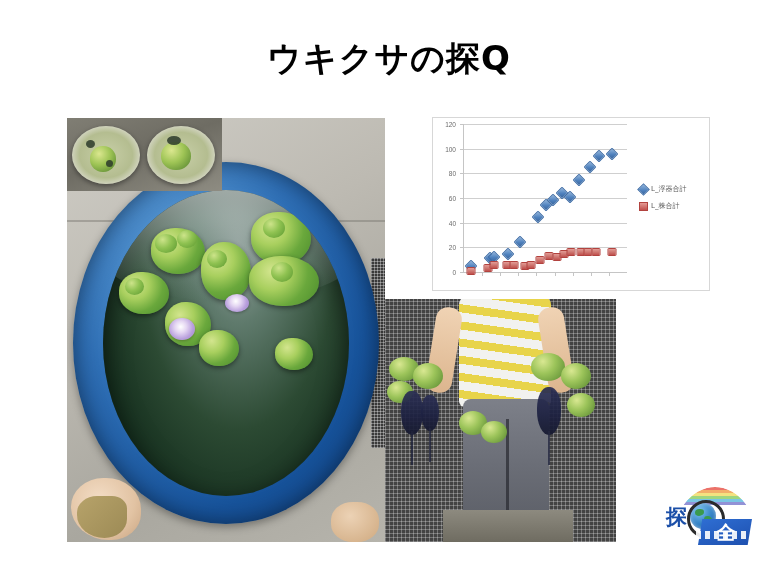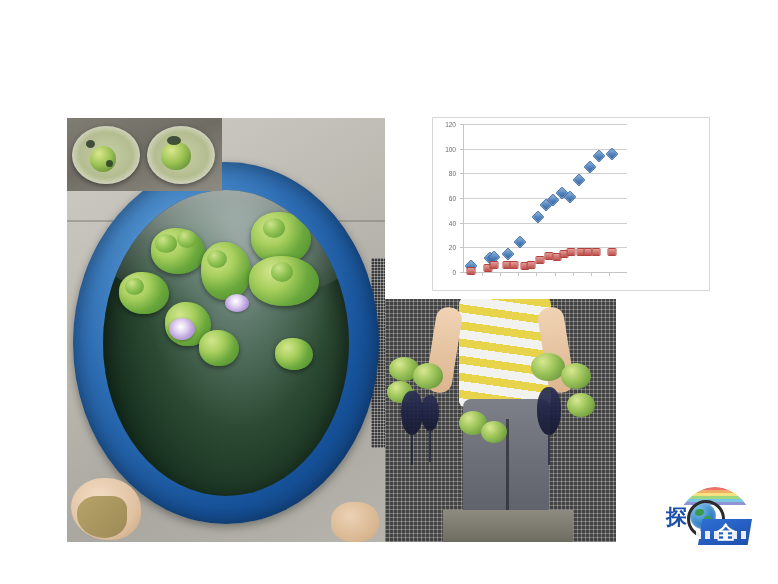--- a/index.html
+++ b/index.html
@@ -511,20 +511,21 @@
     font-size: 13px;
     color: #555555;
     font-family: "Liberation Sans", sans-serif;
   }
 </style>
 </head>
 <body>
 
 <div id="slide">
 
+  <div id="slide-title">ウキクサの探Q</div>
 
   <div id="photo-tub">
     <div class="tub-ground"></div>
     <div class="mesh-right"></div>
     <div class="tub-rim">
       <div class="tub-water">
         <div class="water-sheen"></div>
 
         <div class="hyacinth" style="left:48px;  top:38px;  width:54px; height:46px;"></div>
         <div class="hy-leaf" style="left:52px;  top:44px;  width:22px; height:19px;"></div>
@@ -657,20 +658,30 @@
           <div class="pt pt-square" style="left: 85.2045px; bottom: 16.0333px;"></div>
           <div class="pt pt-square" style="left: 92.6136px; bottom: 14.8px;"></div>
           <div class="pt pt-square" style="left: 100.023px; bottom: 18.5px;"></div>
           <div class="pt pt-square" style="left: 107.432px; bottom: 19.7333px;"></div>
           <div class="pt pt-square" style="left: 116.693px; bottom: 19.7333px;"></div>
           <div class="pt pt-square" style="left: 124.102px; bottom: 19.7333px;"></div>
           <div class="pt pt-square" style="left: 131.511px; bottom: 19.7333px;"></div>
           <div class="pt pt-square" style="left: 148.182px; bottom: 19.7333px;"></div>
         </div>
     </div>
+    <div id="chart-legend">
+        <div class="legend-row">
+          <span class="legend-mark d"></span>
+          <span class="legend-label">L_浮器合計</span>
+        </div>
+        <div class="legend-row">
+          <span class="legend-mark s"></span>
+          <span class="legend-label">L_株合計</span>
+        </div>
+      </div>
   </div>
 
   <div id="logo">
     <div class="rainbow"></div>
     <div class="logo-kanji">探</div>
     <div class="globe"></div>
     <div class="lens-ring"></div>
     <div class="lens-handle"></div>
     <div class="logo-block"></div>
     <div class="logo-block-glyph">全</div>

